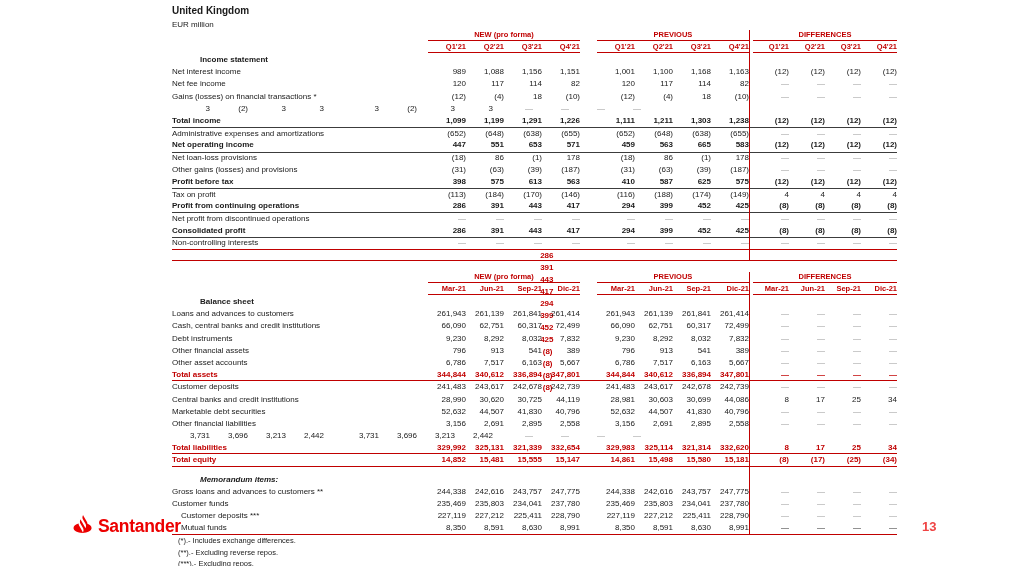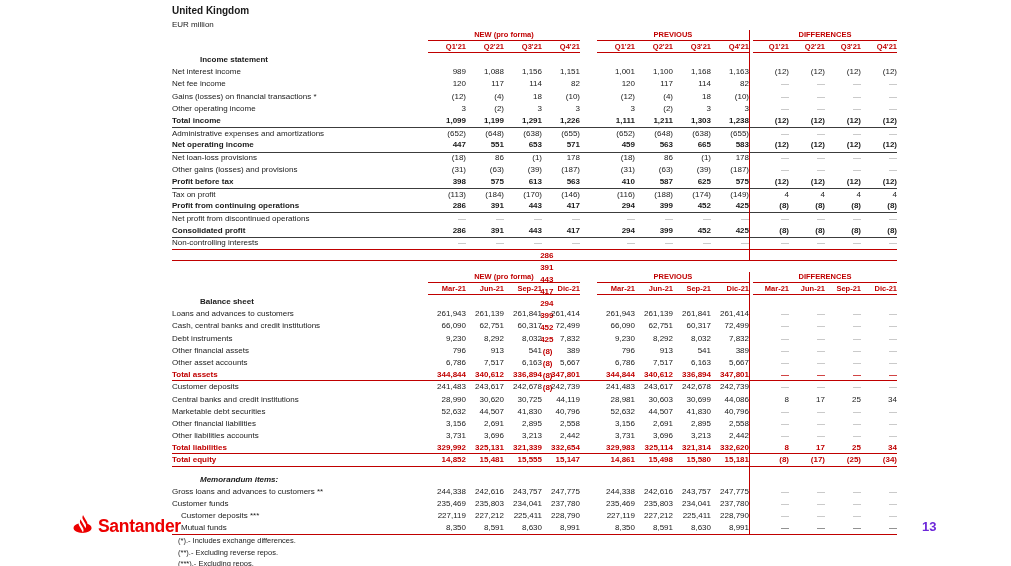--- a/index.html
+++ b/index.html
@@ -37,21 +37,21 @@
   .rt-gray { border-top:1px solid #3c3c3c; }
   .rt-red { border-top:1px solid #c00000;flex-direction:column; }
   .rb-red { border-bottom:1px solid #c00000; }
   .dash { color:#979797; }
   .spacer { height:7px; }
   .vdiv { position:absolute; left:577px; top:0; bottom:0; width:1px; background:#c00000; }
 
   .logo { position:absolute; left:68px; top:513px; display:flex; align-items:center; gap:3px; }
   .wordmark { color:#EC0000; font-size:17.5px; font-weight:bold; letter-spacing:-0.3px; }
   .footnotes { position:absolute; left:178px; top:535px; font-size:7.5px; line-height:11.5px; }
-  .pageno { position:absolute; left:922px; top:519px; font-size:13px; font-weight:bold; color:#6d28d9; }
+  .pageno { position:absolute; left:922px; top:519px; font-size:13px; font-weight:bold; color:#ef4444; }
 </style>
 </head>
 <body>
 
 <div class="page-title">United Kingdom</div>
 <div class="page-subtitle">EUR million</div>
 
 <div id="income-table" class="fin-table">
     <div class="t-head">
       <div class="grp g0">
@@ -130,21 +130,20 @@
       <span class="cell">(4)</span>
       <span class="cell">18</span>
       <span class="cell">(10)</span>
       <span class="dgap"></span>
       <span class="cell c36 dash">—</span>
       <span class="cell c36 dash">—</span>
       <span class="cell c36 dash">—</span>
       <span class="cell c36 dash">—</span>
     </div>
     <div class="row">
-      <span class="cell-label">Other operating income</span>
       <span class="cell">3</span>
       <span class="cell">(2)</span>
       <span class="cell">3</span>
       <span class="cell">3</span>
       <span class="gap"></span>
       <span class="cell">3</span>
       <span class="cell">(2)</span>
       <span class="cell">3</span>
       <span class="cell">3</span>
       <span class="dgap"></span>
@@ -556,21 +555,20 @@
       <span class="cell">2,691</span>
       <span class="cell">2,895</span>
       <span class="cell">2,558</span>
       <span class="dgap"></span>
       <span class="cell c36 dash">—</span>
       <span class="cell c36 dash">—</span>
       <span class="cell c36 dash">—</span>
       <span class="cell c36 dash">—</span>
     </div>
     <div class="row">
-      <span class="cell-label">Other liabilities accounts</span>
       <span class="cell">3,731</span>
       <span class="cell">3,696</span>
       <span class="cell">3,213</span>
       <span class="cell">2,442</span>
       <span class="gap"></span>
       <span class="cell">3,731</span>
       <span class="cell">3,696</span>
       <span class="cell">3,213</span>
       <span class="cell">2,442</span>
       <span class="dgap"></span>

